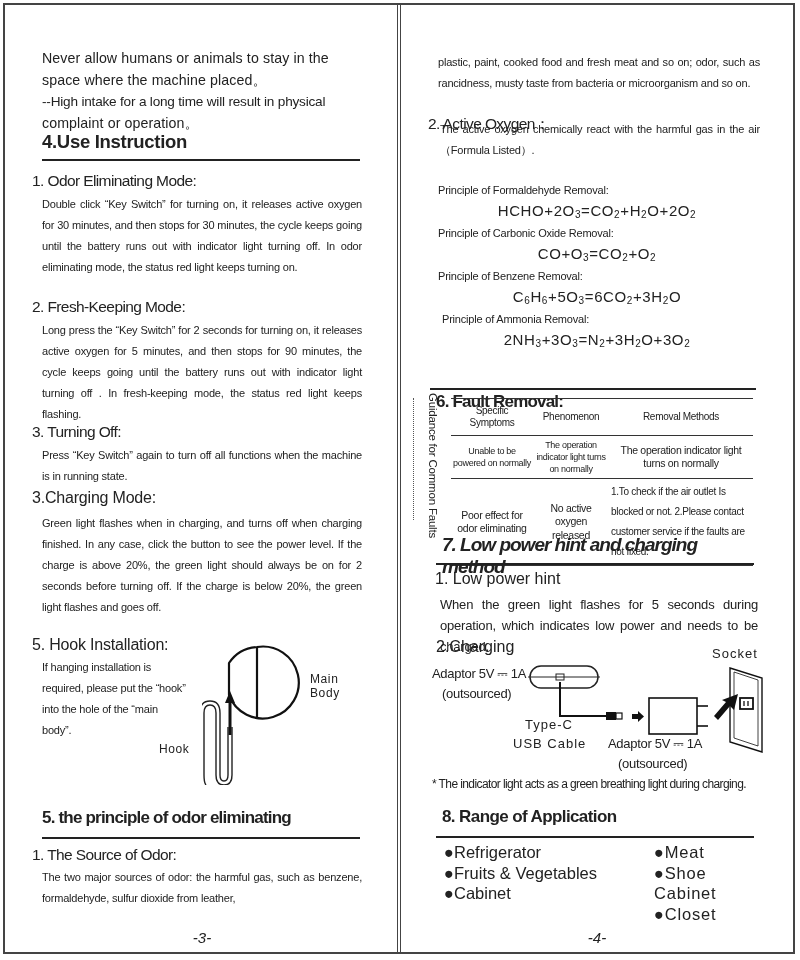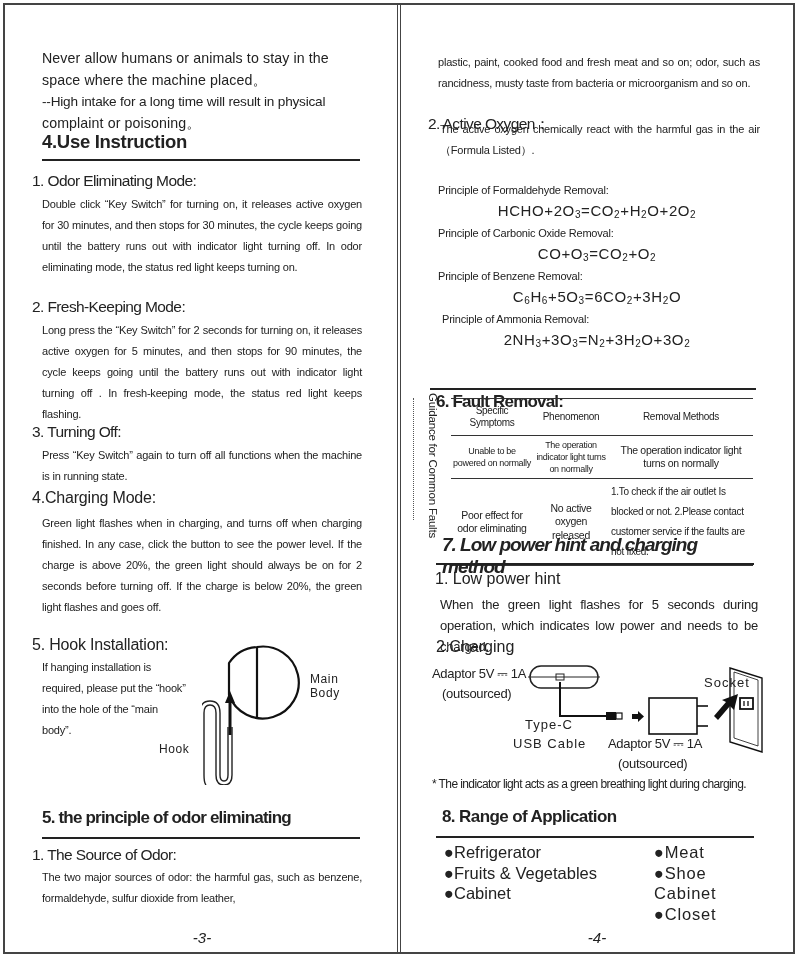--- a/index.html
+++ b/index.html
@@ -35,36 +35,36 @@
 <body>
 
 <div class="frame"></div>
 <div class="divider"></div>
 
 <div class="page left">
   <div class="abs intro" style="top:48px; left:0; width:330px;">
     <div>Never allow humans or animals to stay in the</div>
     <div>space where the machine placed。</div>
     <div style="font-size:13.6px;letter-spacing:-0.2px;">--High intake for a long time will result in physical</div>
-    <div>complaint or poisoning。</div>
+    <div>complaint or operation。</div>
   </div>
 
   <div class="abs h1" style="top:131px; left:0;">4.Use Instruction</div>
   <div class="rule" style="top:159px; left:0; width:318px;"></div>
 
   <div class="abs h2" style="top:172px; left:-10px;">1. Odor Eliminating Mode:</div>
   <p class="abs p" style="top:194px; left:0; width:320px;">Double click “Key Switch” for turning on, it releases active oxygen for 30 minutes, and then stops for 30 minutes, the cycle keeps going until the battery runs out with indicator light turning off. In odor eliminating mode, the status red light keeps turning on.</p>
 
   <div class="abs h2" style="top:298px; left:-10px;">2. Fresh-Keeping Mode:</div>
   <p class="abs p" style="top:320px; left:0; width:320px;">Long press the “Key Switch” for 2 seconds for turning on, it releases active oxygen for 5 minutes, and then stops for 90 minutes, the cycle keeps going until the battery runs out with indicator light turning off . In fresh-keeping mode, the status red light keeps flashing.</p>
 
   <div class="abs h2" style="top:423px; left:-10px;">3. Turning Off:</div>
   <p class="abs p" style="top:445px; left:0; width:320px;">Press “Key Switch” again to turn off all functions when the machine is in running state.</p>
 
-  <div class="abs h2" style="top:489px; left:-10px; font-size:16px; letter-spacing:-0.2px;">4.Charging Mode:</div>
+  <div class="abs h2" style="top:489px; left:-10px; font-size:16px; letter-spacing:-0.2px;">3.Charging Mode:</div>
   <p class="abs p" style="top:513px; left:0; width:320px;">Green light flashes when in charging, and turns off when charging finished. In any case, click the button to see the power level. If the charge is above 20%, the green light should always be on for 2 seconds before turning off. If the charge is below 20%, the green light flashes and goes off.</p>
 
   <div class="abs h2" style="top:636px; left:-10px; font-size:16px; letter-spacing:-0.2px;">5. Hook Installation:</div>
   <p class="abs p" style="top:657px; left:0; width:145px; text-align:left;">If hanging installation is required, please put the “hook” into the hole of the “main body”.</p>
 
   <svg class="abs" style="top:635px; left:160px;" width="150" height="150" viewBox="0 0 150 150">
     <g>
       <path d="M55 12 A36 36 0 1 1 27 60 L27 28 A36 36 0 0 1 55 12 Z" fill="none" stroke="#111" stroke-width="2.2"></path>
       <line x1="55" y1="12" x2="55" y2="82" stroke="#111" stroke-width="2.2"></line>
     </g>
@@ -176,21 +176,21 @@
     </g>
     <g>
       <polygon points="204,8 236,18 236,92 204,82" fill="none" stroke="#111" stroke-width="1.4"></polygon>
       <polygon points="208,12 232,20 232,86 208,78" fill="none" stroke="#111" stroke-width="0.8"></polygon>
       <rect x="214" y="38" width="13" height="11" fill="none" stroke="#111" stroke-width="1.8"></rect>
       <line x1="218" y1="41" x2="218" y2="46" stroke="#111" stroke-width="1.3"></line>
       <line x1="222" y1="41" x2="222" y2="46" stroke="#111" stroke-width="1.3"></line>
     </g>
   </svg>
 
-  <div class="abs small-label" style="top:646px; left:268px; font-size:13px; letter-spacing:1px;margin-top:29px;">Socket</div>
+  <div class="abs small-label" style="top:646px; left:276px; font-size:13px; letter-spacing:1px;">Socket</div>
   <div class="abs small-label" style="top:717px; left:89px; font-size:13px; letter-spacing:1px;">Type-C</div>
   <div class="abs small-label" style="top:736px; left:77px; font-size:13px; letter-spacing:1px;">USB Cable</div>
   <div class="abs diag-label" style="top:736px; left:172px;">Adaptor 5V ⎓ 1A</div>
   <div class="abs diag-label" style="top:756px; left:182px;">(outsourced)</div>
 
   <div class="abs" style="top:777px; left:-4px; font-size:12px; letter-spacing:-0.6px;">* The indicator light acts as a green breathing light during charging.</div>
 
   <div class="abs h1" style="top:807px; left:6px; font-size:17px; letter-spacing:-0.6px;">8. Range of Application</div>
   <div class="rule" style="top:836px; left:0; width:318px;"></div>
 

